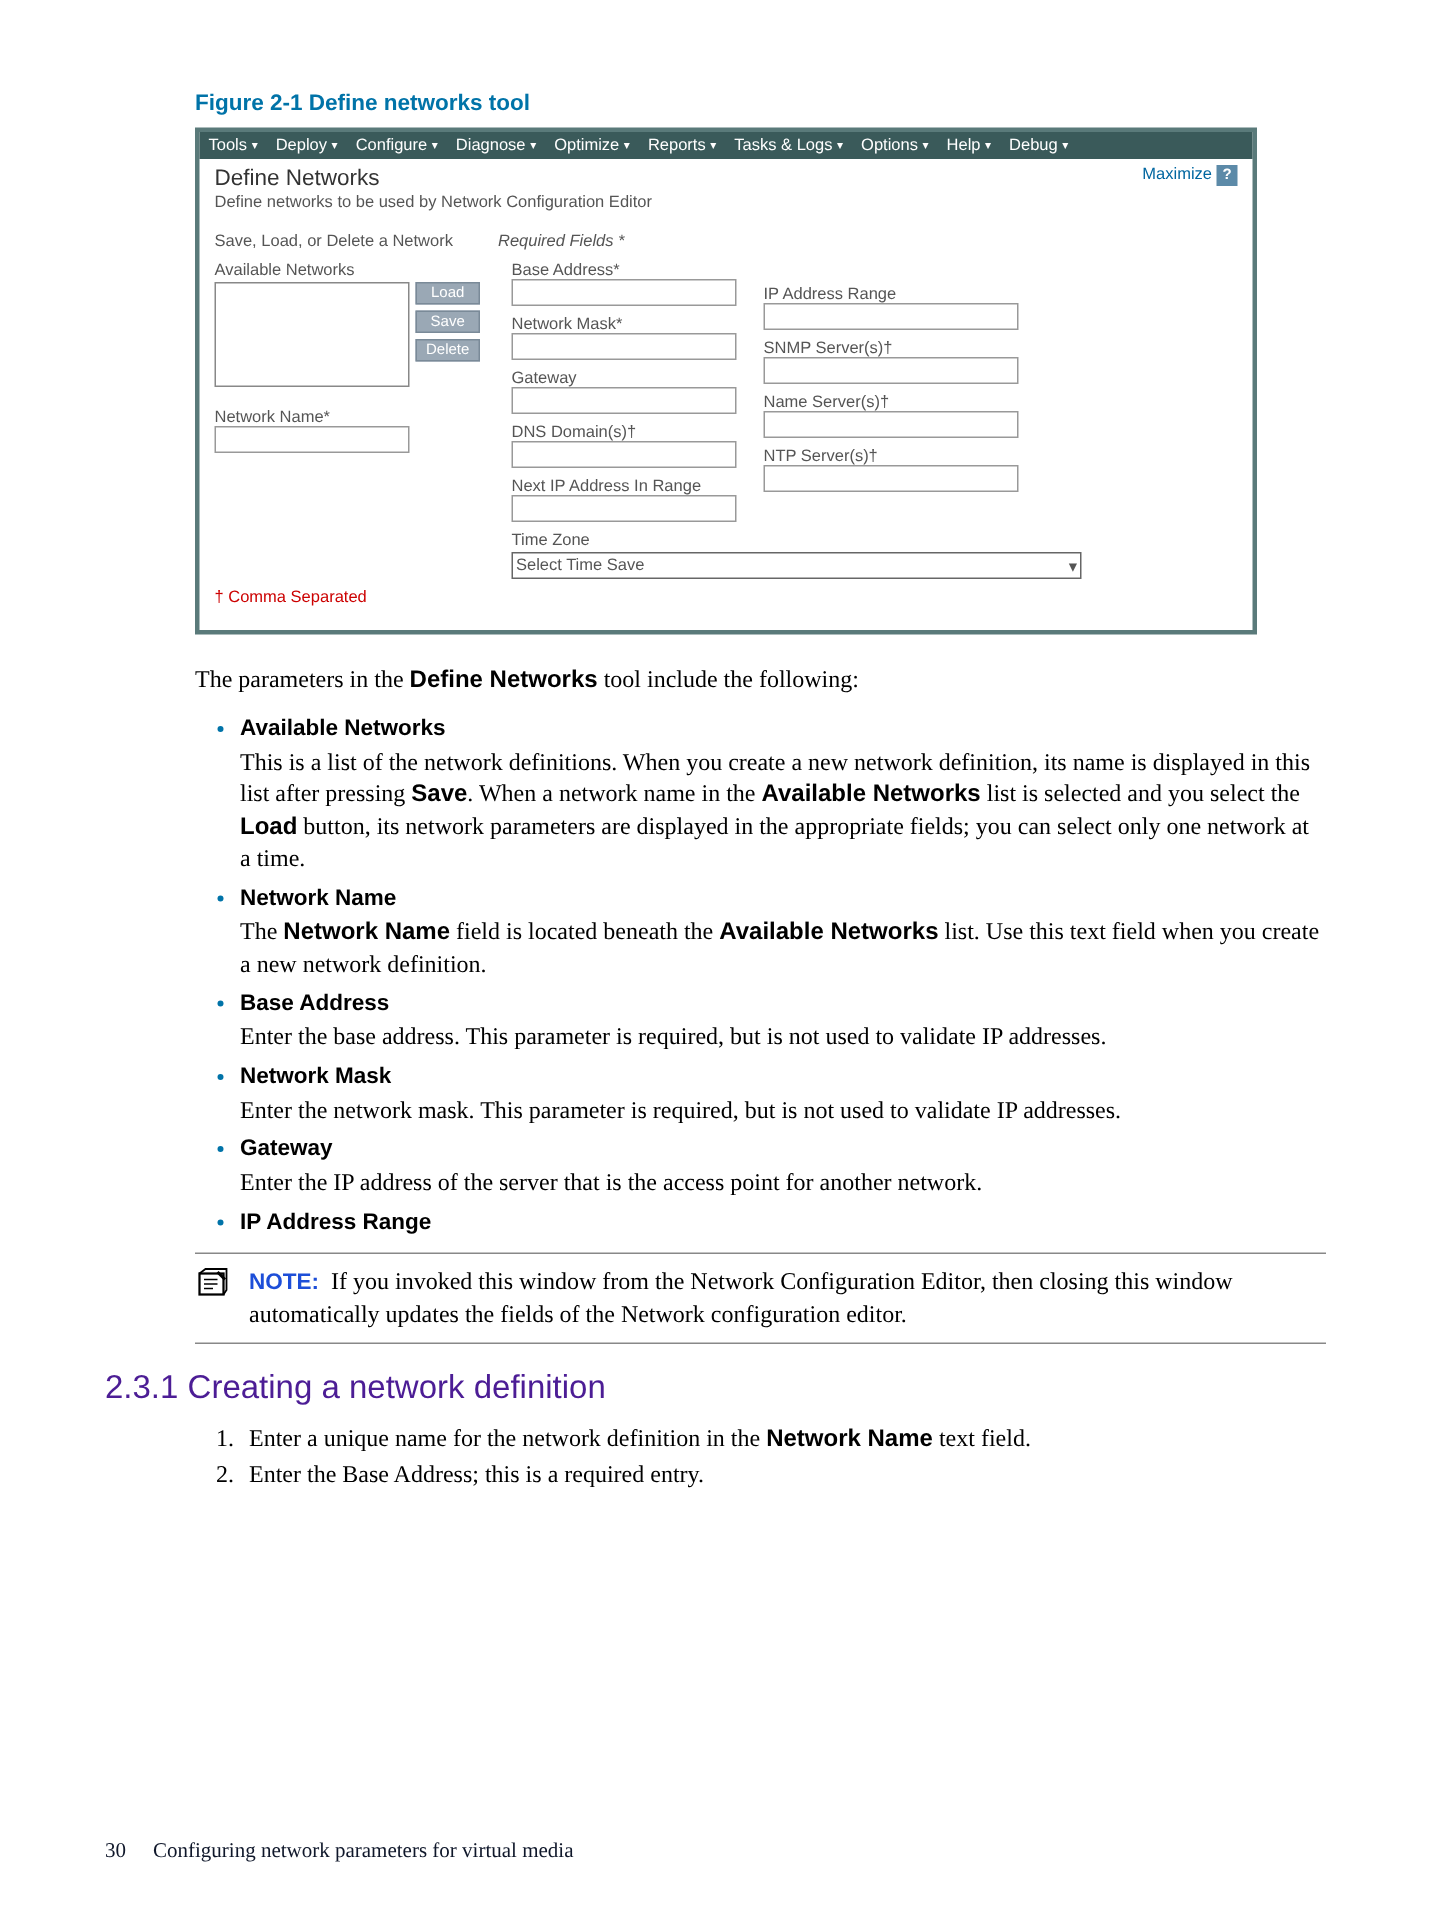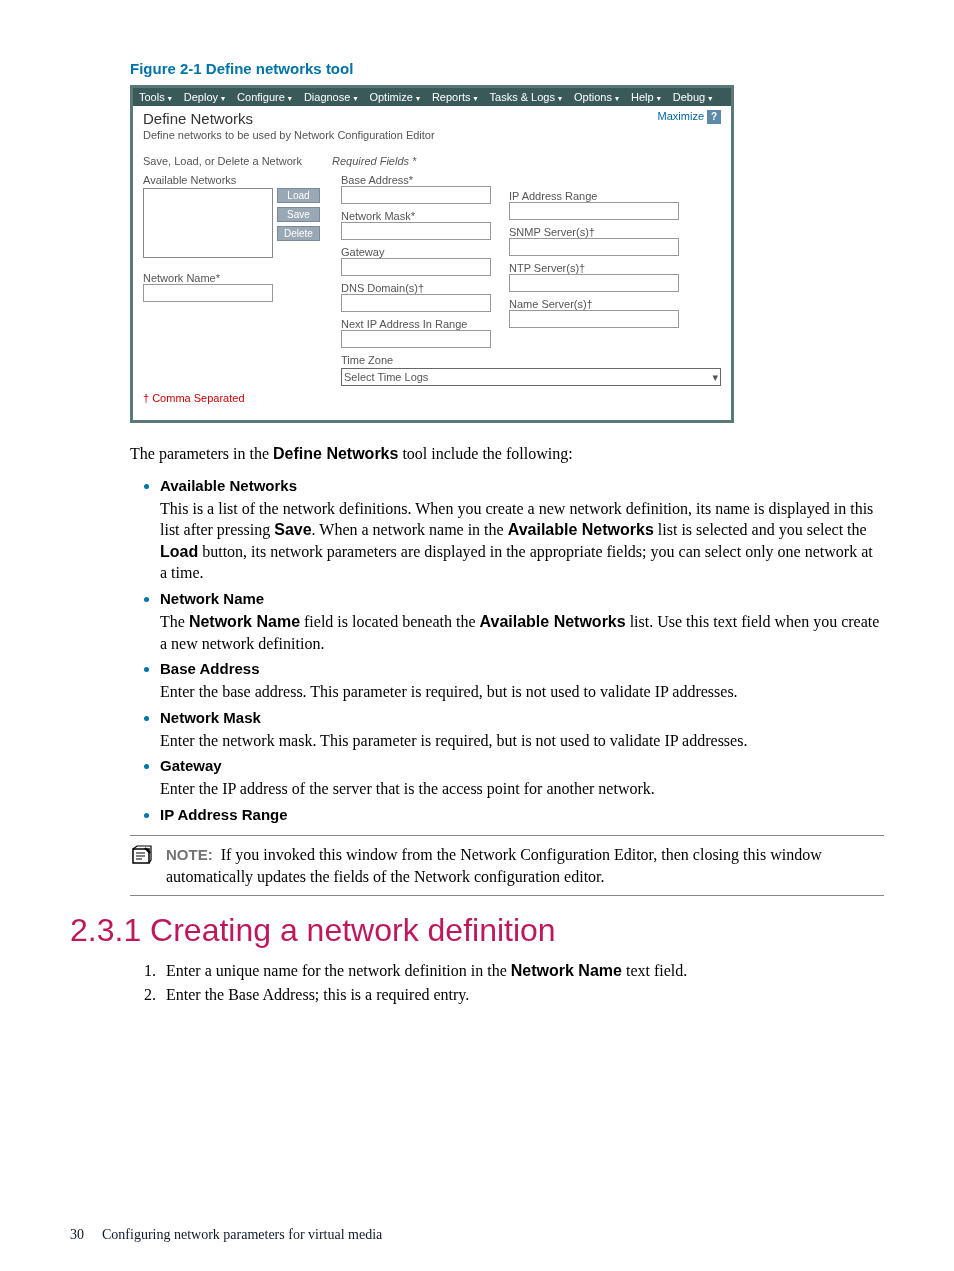--- a/index.html
+++ b/index.html
@@ -20,21 +20,21 @@
     color: #0073a8;
     font-family: Arial, sans-serif;
     font-size: 15px;
     font-weight: bold;
     margin: 20px 0 8px 60px;
   }
   .screenshot {
     margin: 0 0 20px 60px;
     border: 3px solid #5a7a7a;
     background: #fff;
-    width: 604px;
+    width: 708px;
     font-family: Arial, sans-serif;
     font-size: 11px;
   }
   .menubar {
     background: #3a5a5a;
     color: #fff;
     padding: 3px 6px;
     display: flex;
     gap: 12px;
     font-size: 11px;
@@ -178,29 +178,29 @@
   }
   .note-icon {
     width: 24px;
     flex-shrink: 0;
   }
   .note-text {
     font-size: 16px;
     line-height: 1.35;
   }
   .note-label {
-    color: #737373;
+    color: #1d4ed8;
     font-family: Arial, sans-serif;
     font-weight: bold;
     font-size: 15px;
   }
   .section-heading {
-    color: #be185d;
-    font-family: Arial, sans-serif;
-    font-size: 32px;
+    color: #4c1d95;
+    font-family: Arial, sans-serif;
+    font-size: 22px;
     font-weight: normal;
     margin: 16px 0 10px 0;
   }
   ol.steps {
     margin: 0 0 12px 60px;
     padding-left: 30px;
     font-size: 16px;
     line-height: 1.5;
   }
   ol.steps li { padding-left: 6px; }
@@ -295,33 +295,33 @@
         <div class="col3 right-col" style="padding-top:16px">
           <div class="sub-block">
             <div class="fld-label">IP Address Range</div>
             <input class="fld-input" style="">
           </div>
           <div class="sub-block">
             <div class="fld-label">SNMP Server(s)†</div>
             <input class="fld-input" style="">
           </div>
           <div class="sub-block">
+            <div class="fld-label">Name Server(s)†</div>
+            <input class="fld-input" style="">
+          </div>
+          <div class="sub-block">
             <div class="fld-label">NTP Server(s)†</div>
-            <input class="fld-input" style="">
-          </div>
-          <div class="sub-block">
-            <div class="fld-label">Name Server(s)†</div>
             <input class="fld-input" style="">
           </div>
         </div>
       </div>
 
       <div style="margin-left:198px; margin-top:-4px;">
         <div class="fld-select" style="width:380px">
-          <span>Select Time Logs</span>
+          <span>Select Time Save</span>
           <span>▾</span>
         </div>
       </div>
 
       <div class="footnote">† Comma Separated</div>
     </div>
   </div>
 
   <p class="body-text">
     <span>The parameters in the </span><strong class="sans">Define Networks</strong><span> tool include the following:</span>

